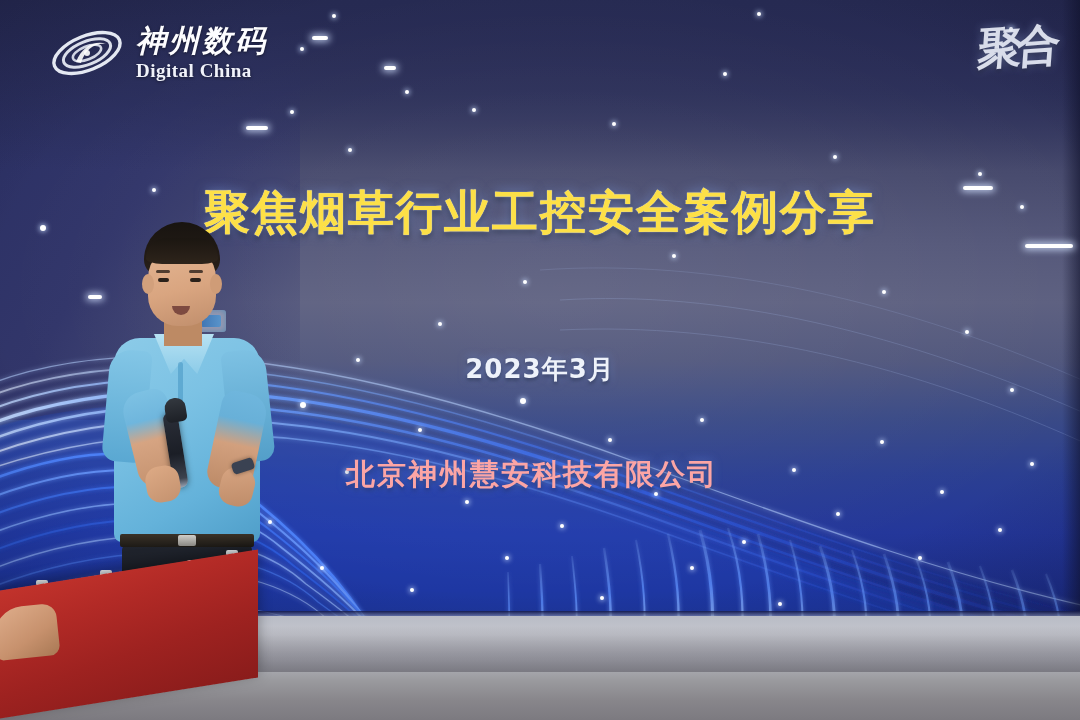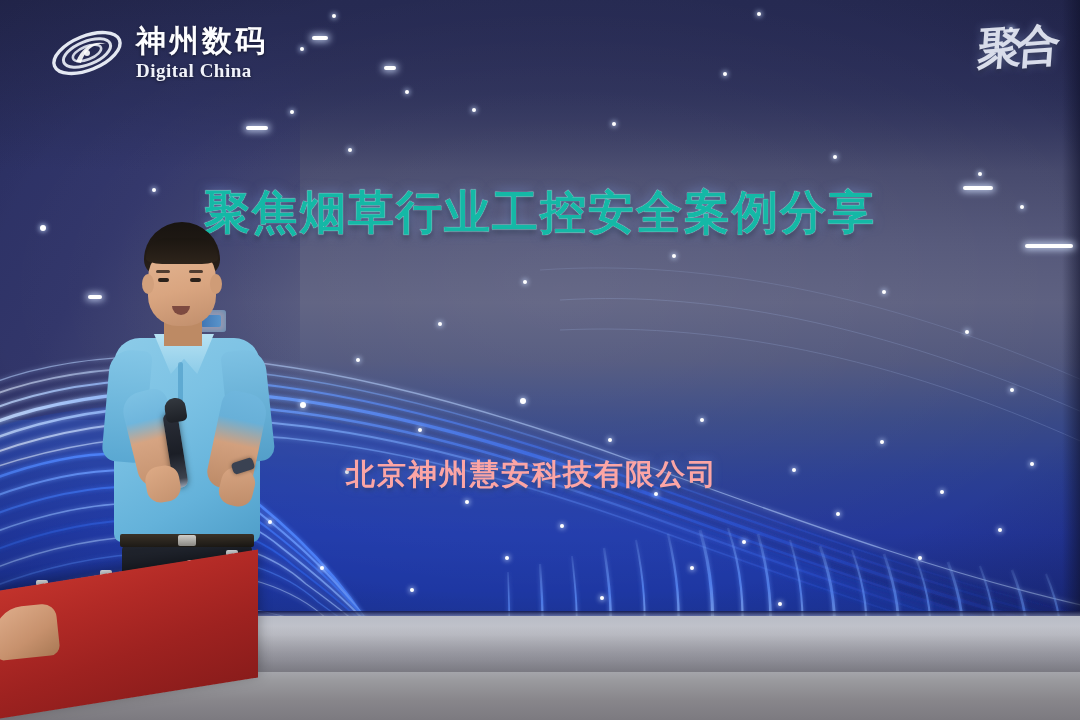--- a/index.html
+++ b/index.html
@@ -72,21 +72,21 @@
   .floor-shadow{
     position:absolute;left:0;right:0;bottom:48px;height:46px;
     background:linear-gradient(180deg,rgba(120,120,130,0) 0%,rgba(110,108,118,.45) 60%,rgba(95,93,103,.6) 100%);
   }
 
   
   .slide-title{
     position:absolute;left:0;right:0;top:182px;
     text-align:center;
     font-size:46px;font-weight:700;letter-spacing:2px;
-    color:#14b8a6;
+    color:#fde047;
     text-shadow:0 0 1px #fff,0 0 12px rgba(140,175,255,.55),0 3px 6px rgba(0,0,0,.55);
     font-family:"DejaVu Sans","Liberation Sans",sans-serif;
   }
   .slide-date{
     position:absolute;left:0;right:0;top:352px;
     text-align:center;
     font-size:26px;font-weight:700;letter-spacing:1px;
     color:#eef2fa;
     text-shadow:0 0 10px rgba(130,165,255,.5),0 2px 4px rgba(0,0,0,.5);
     font-family:"DejaVu Sans","Liberation Sans",sans-serif;
@@ -104,20 +104,21 @@
   .brand-left{
     position:absolute;left:48px;top:22px;
     display:flex;align-items:center;gap:10px;
   }
   .brand-mark{width:78px;height:62px;}
   .brand-words{display:flex;flex-direction:column;line-height:1;}
   .brand-cn{
     font-size:30px;font-weight:700;color:#fdfdff;letter-spacing:3px;
     text-shadow:0 1px 3px rgba(0,0,0,.5);
     font-family:"DejaVu Sans","Liberation Sans",sans-serif;
+    font-style:italic;
   }
   .brand-en{
     font-size:19px;font-weight:700;color:#f0f2fa;letter-spacing:.5px;margin-top:5px;
     font-family:"Liberation Serif","DejaVu Serif",serif;
     text-shadow:0 1px 3px rgba(0,0,0,.5);
   }
 
   
   .brand-right{
     position:absolute;right:26px;top:18px;text-align:right;
@@ -470,20 +471,21 @@
       <div class="particle" style="left: 778px; top: 602px; width: 4px; height: 4px;"></div>
       <div class="streak" style="left: 312px; top: 36px; width: 16px;"></div>
       <div class="streak" style="left: 246px; top: 126px; width: 22px;"></div>
       <div class="streak" style="left: 963px; top: 186px; width: 30px;"></div>
       <div class="streak" style="left: 1025px; top: 244px; width: 48px;"></div>
       <div class="streak" style="left: 384px; top: 66px; width: 12px;"></div>
       <div class="streak" style="left: 88px; top: 295px; width: 14px;"></div>
     </div>
 
   <div class="slide-title">聚焦烟草行业工控安全案例分享</div>
+  <div class="slide-date">2023年3月</div>
   <div class="slide-company">北京神州慧安科技有限公司</div>
 
   <div class="brand-left">
     <svg class="brand-mark" viewBox="0 0 78 62">
       <g fill="none" stroke="#eef2fb" stroke-linecap="round">
         <ellipse cx="39" cy="31" rx="35" ry="17" stroke-width="3.4" transform="rotate(-22 39 31)" opacity=".95"></ellipse>
         <ellipse cx="39" cy="31" rx="25" ry="11.5" stroke-width="3" transform="rotate(-22 39 31)" opacity=".9"></ellipse>
         <ellipse cx="39" cy="31" rx="15" ry="6.5" stroke-width="2.6" transform="rotate(-22 39 31)" opacity=".85"></ellipse>
       </g>
       <path d="M28,40 C34,24 48,18 58,22 C48,20 37,27 33,41 Z" fill="#ffffff" opacity=".9"></path>

